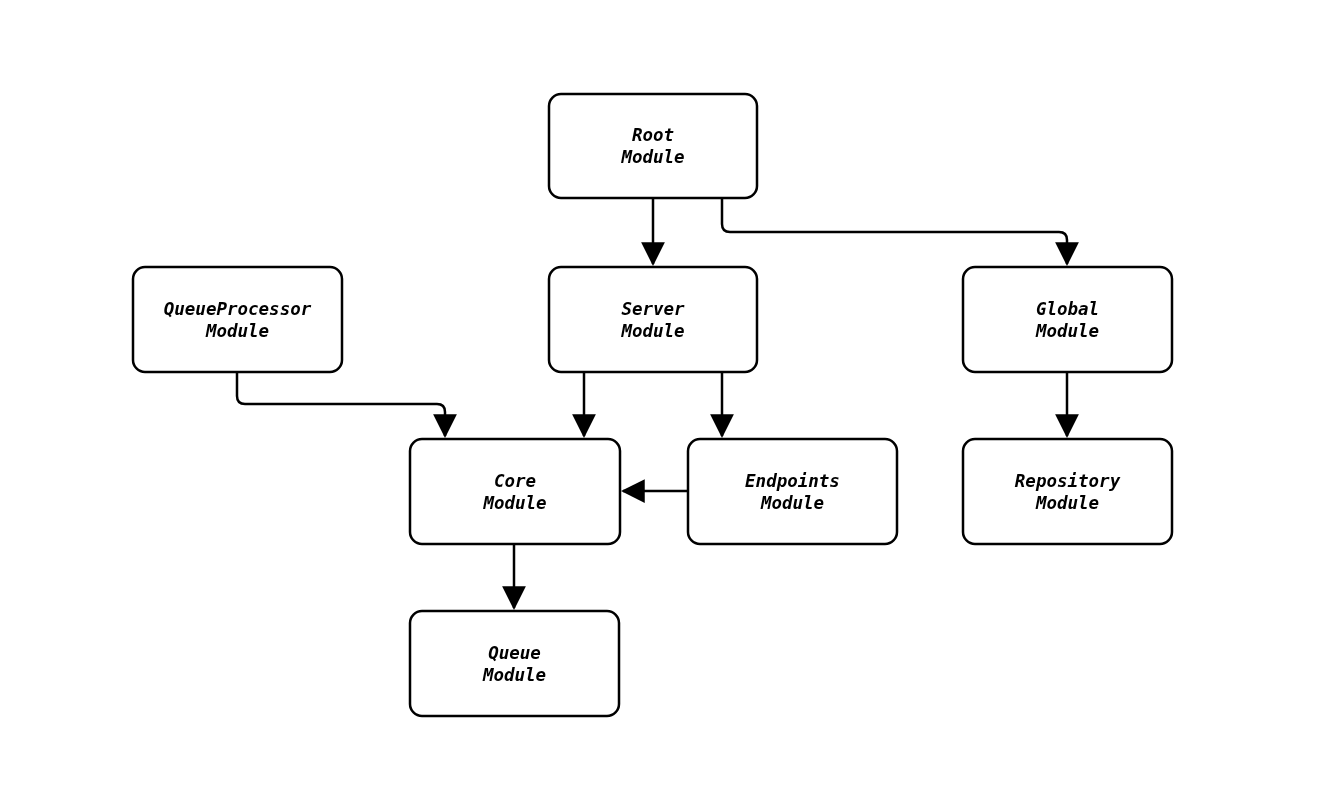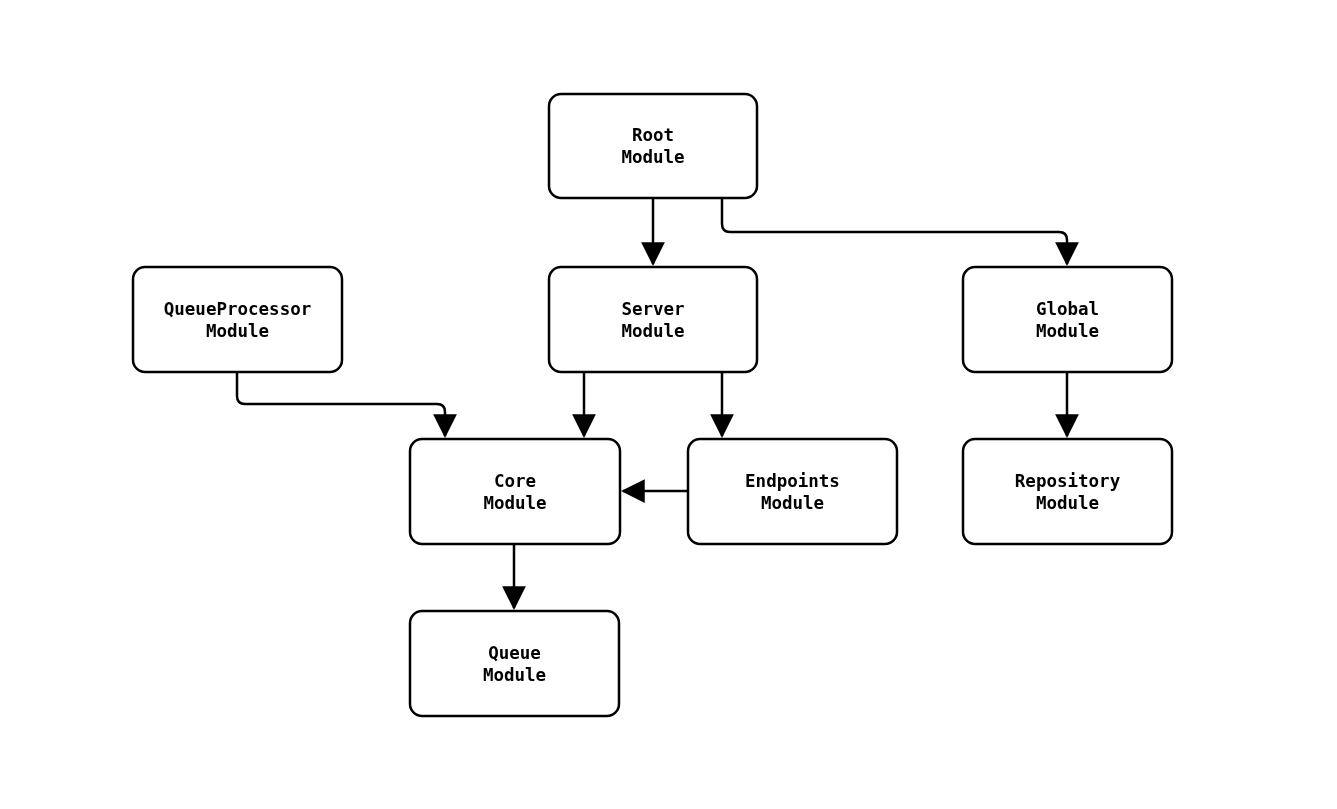--- a/index.html
+++ b/index.html
@@ -8,20 +8,21 @@
     background: #ffffff;
     width: 1337px;
     height: 809px;
     overflow: hidden;
     font-family: "DejaVu Sans Mono", monospace;
   }
   .diagram-wrap {
     position: relative;
     width: 1337px;
     height: 809px;
+    font-style: italic;
   }
   svg {
     position: absolute;
     top: 0;
     left: 0;
     display: block;
   }
   .node-box {
     stroke-linejoin: round;
   }

